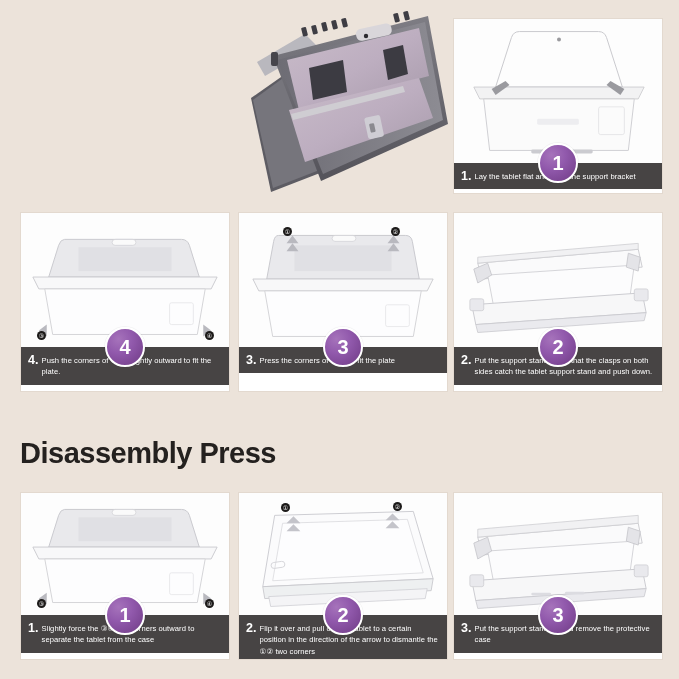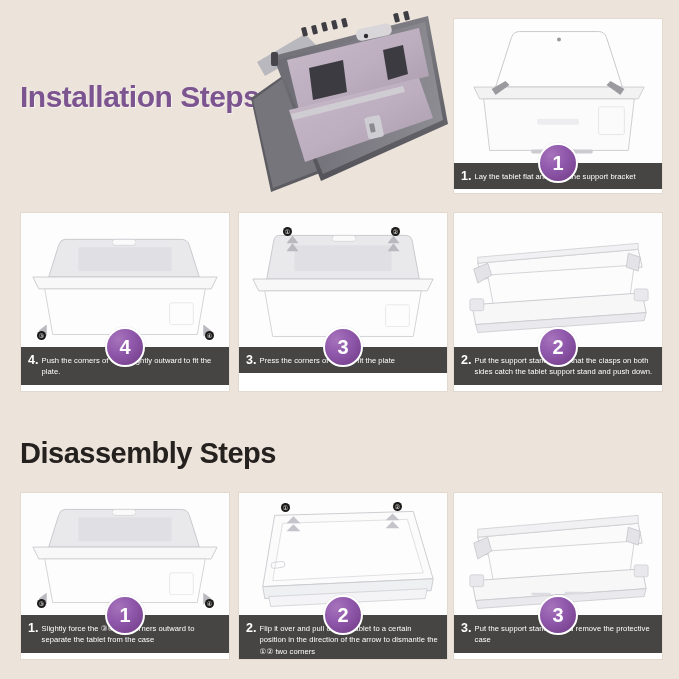--- a/index.html
+++ b/index.html
@@ -101,21 +101,20 @@
     text-align: center;
     font-family: "DejaVu Sans", sans-serif;
     z-index: 3;
   }
 </style>
 </head>
 <body>
 
 <div class="page">
 
-  <div class="heading heading-install">Installation Steps</div>
 
   <div class="hero">
     <svg viewBox="0 0 215 192">
       <defs>
         <linearGradient id="fab" x1="0" y1="0" x2="1" y2="1">
           <stop offset="0" stop-color="#c9bcc9"></stop>
             <stop offset="0.5" stop-color="#bdaec0"></stop>
           <stop offset="1" stop-color="#a79aaa"></stop>
         </linearGradient>
         <linearGradient id="shell" x1="0" y1="0" x2="0" y2="1">
@@ -266,21 +265,21 @@
       <div class="marker" style="left:16px; top:118px;">③</div>
       <div class="marker" style="left:184px; top:118px;">④</div>
       <div class="badge" style="bottom:-20px;">4</div>
     </div>
     <div class="caption">
       <span class="num">4.</span>
       <span class="txt">Push the corners of ③ ④ slightly outward to fit the plate.</span>
     </div>
   </div>
 
-  <div class="heading heading-disassembly">Disassembly Steps</div>
+  <div class="heading heading-disassembly">Disassembly Press</div>
 
   <div class="panel" style="left:20px; top:492px; width:210px; height:168px;">
     <div class="stage" style="height:122px;">
       <svg viewBox="0 0 210 122">
         <path d="M44 16 L162 16 Q168 16 170 22 L180 54 L28 54 L38 22 Q40 16 44 16 Z" fill="#e9e9ec" stroke="#c9c9ce" stroke-width="1"></path>
         <rect x="58" y="24" width="94" height="24" fill="#e0e0e4"></rect>
         <rect x="92" y="16" width="24" height="6" rx="3" fill="#fafafa" stroke="#cfcfd3" stroke-width="0.7"></rect>
         <path d="M12 54 L198 54 L192 66 L18 66 Z" fill="#f8f8f9" stroke="#c8c8cd" stroke-width="0.9"></path>
         <path d="M24 66 L186 66 L178 110 L32 110 Z" fill="#fdfdfe" stroke="#d4d4d8" stroke-width="1"></path>
         <rect x="150" y="80" width="24" height="22" rx="2" fill="none" stroke="#e4e4e7" stroke-width="0.8"></rect>

